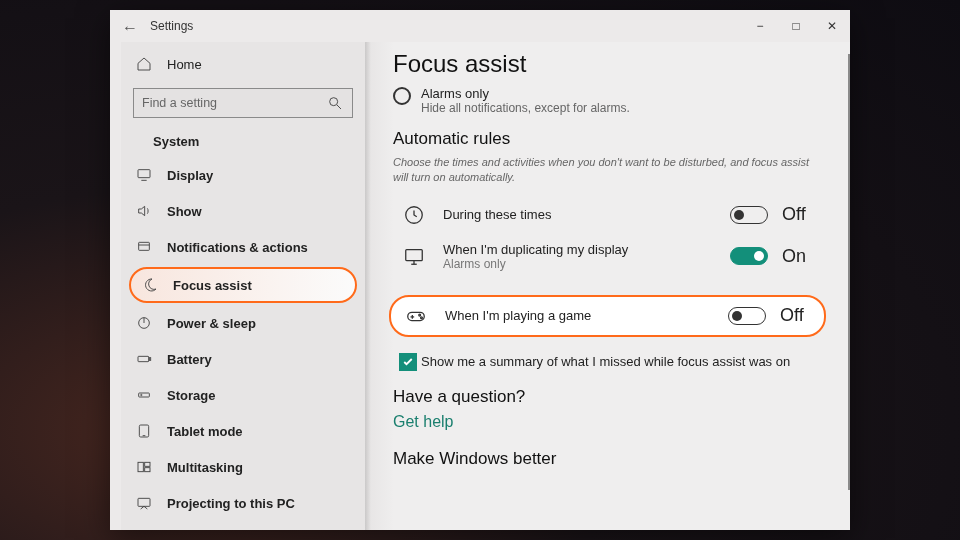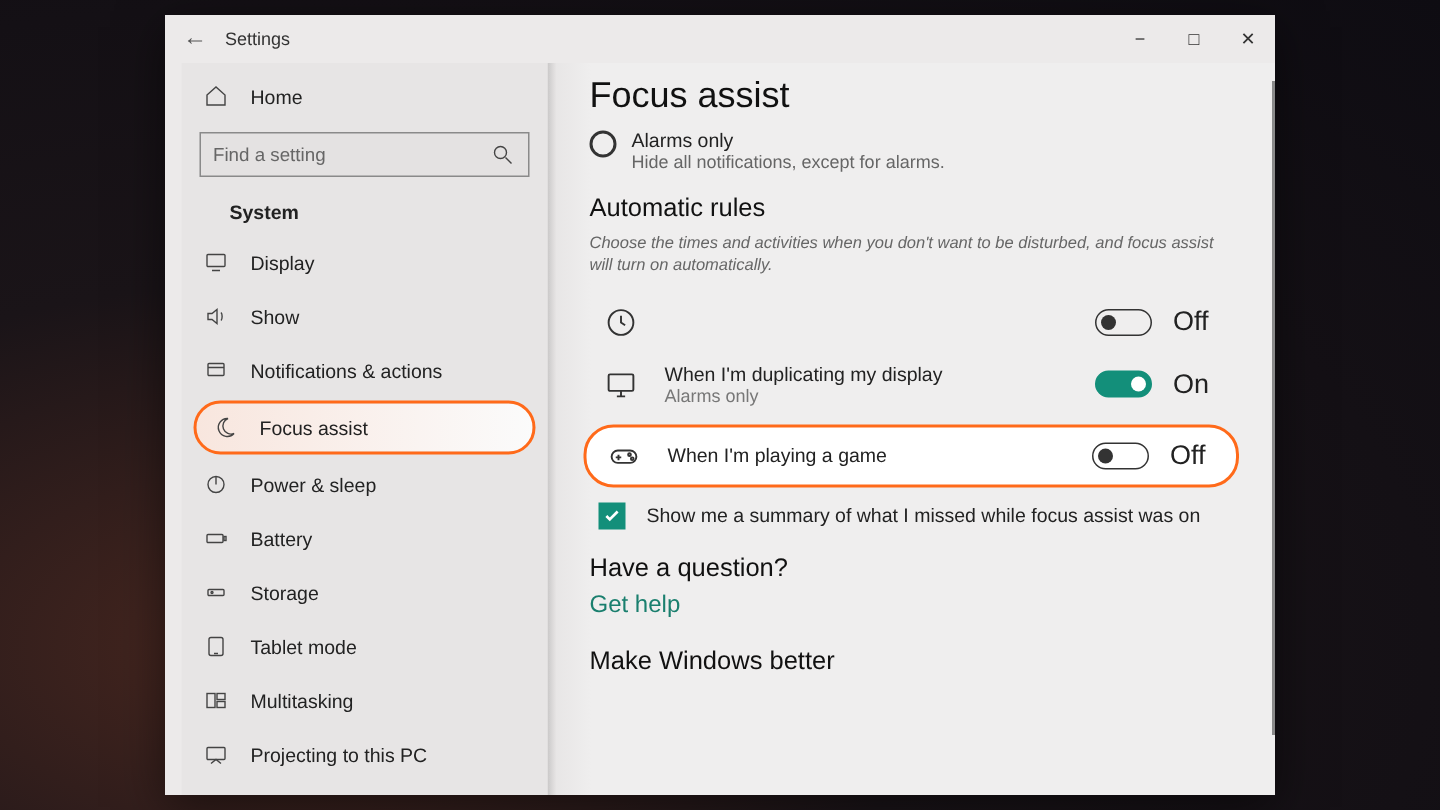--- a/index.html
+++ b/index.html
@@ -32,21 +32,21 @@
   .icon svg { width:16px; height:16px; stroke:#444; fill:none; stroke-width:1.4; }
   .searchbox {
     margin: 6px 12px 10px 12px; height: 30px; border:1px solid #8a8a8a;
     background: #e4e2e2; display:flex; align-items:center; padding:0 8px;
     color:#666; font-size:12.5px; justify-content: space-between;
   }
   .section-label { padding: 6px 14px 8px 14px; font-weight:600; font-size:13px; color:#222;margin-left:18px; }
   .nav { flex:1; overflow:hidden; }
   .nav-item {
     display:flex; align-items:center; height:36px; padding:0 14px; gap:14px;
-    cursor:pointer; color:#222;
+    cursor:pointer; color:#222;font-weight:bold;
   }
   .nav-item.selected {
     background: linear-gradient(90deg, #f8e6de 0%, #fbfbfb 100%);
     border: 2px solid #ff6a1a; border-radius: 18px;
     margin: 2px 8px; padding: 0 10px; height:36px;
   }
   .main {
     flex:1; padding: 8px 28px 0 28px; overflow:hidden; position:relative;
     background: linear-gradient(90deg, #e6e4e4 0%, #efeeee 6%, #efeeee 100%);
   }
@@ -75,23 +75,23 @@
   }
   .toggle .knob {
     position:absolute; width:10px; height:10px; border-radius:50%;
     background:#333; top:3px; left:3px;
   }
   .toggle.on { background:#138f7a; border-color:#138f7a; }
   .toggle.on .knob { background:#fff; left:auto; right:3px; }
   .toggle-label { width:30px; font-size:18px; color:#222; }
   .rule.hl {
     background:#ffffff; border:2px solid #ff6a1a; border-radius:20px;
-    padding: 8px 14px 8px 10px; margin: 4px -4px;
-  }
-  .checkbox-row { display:flex; align-items:center; gap:14px; margin:10px 0 16px 6px; font-size:13px; color:#222; }
+    padding: 8px 14px 8px 10px; margin: 16px -4px;
+  }
+  .checkbox-row { display:flex; align-items:center; gap:4px; margin:10px 0 16px 6px; font-size:13px; color:#222; }
   .checkbox {
     width:18px; height:18px; background:#138f7a; display:flex; align-items:center; justify-content:center;
   }
   .checkbox svg { stroke:#fff; stroke-width:2.4; fill:none; width:12px; height:12px; }
   .link { color:#1a7f6e; font-size:16px; cursor:pointer; }
   .scroll-right {
     position:absolute; right:0; top:12px; bottom:40px; width:2px; background:#8a8a8a;
   }
 </style>
 </head>
@@ -242,20 +242,21 @@
       <div class="desc">Choose the times and activities when you don't want to be disturbed, and focus assist will turn on automatically.</div>
 
       <div class="rule">
         <div class="ricon">
             <svg viewBox="0 0 24 24">
               <circle cx="12" cy="12" r="9"></circle>
               <path d="M12 7v5l3 2"></path>
             </svg>
           </div>
         <div class="rtext">
+          <div class="t1">During these times</div>
         </div>
         <div class="toggle">
             <div class="knob"></div>
           </div>
         <div class="toggle-label">Off</div>
       </div>
 
       <div class="rule">
         <div class="ricon">
             <svg viewBox="0 0 24 24">

